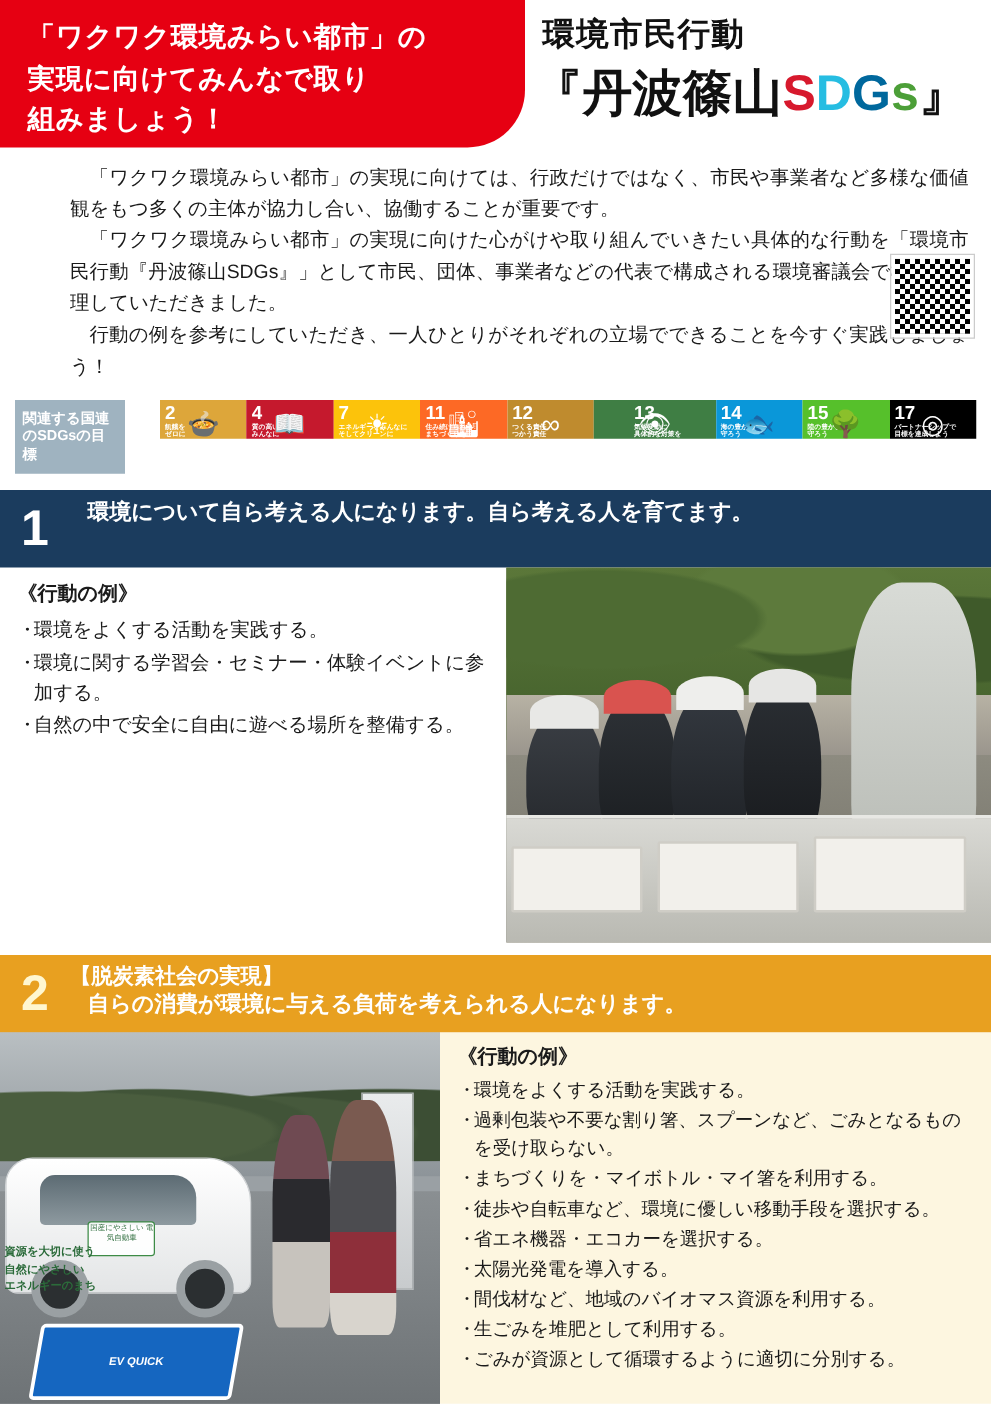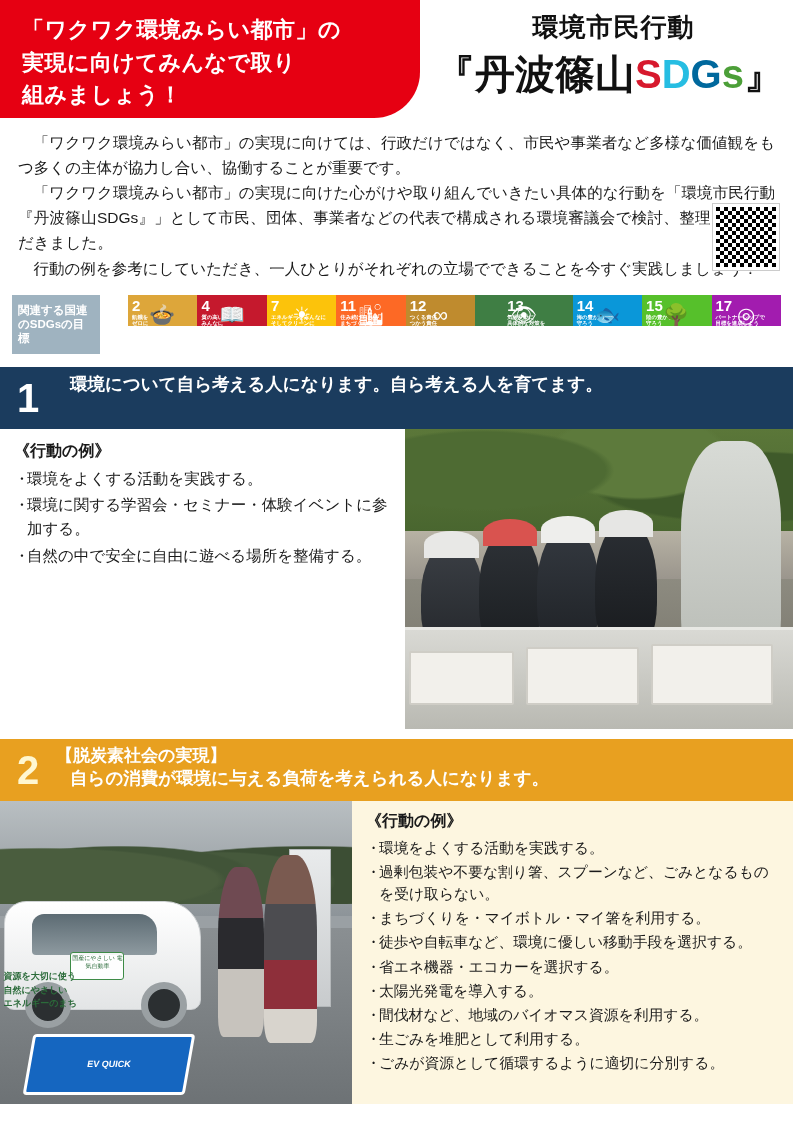--- a/index.html
+++ b/index.html
@@ -22,21 +22,20 @@
     color: #ffffff;
     padding: 14px 18px 0 22px;
   }
   .header-left div {
     font-size: 22px; line-height: 1.48; font-weight: bold;
     letter-spacing: 0.5px;
   }
   .header-right {
     position: absolute; left: 424px; top: 0; right: 0; height: 118px;
     padding-top: 10px;
-    text-align: center;
   }
   .header-kicker {
     font-size: 26px; font-weight: bold; letter-spacing: 1px;
     color: #111; padding-left: 10px;
   }
   .header-title {
     font-size: 40px; font-weight: bold; letter-spacing: 0px;
     margin-top: 2px; white-space: nowrap;
     padding-left: 2px;
   }
@@ -45,20 +44,21 @@
   .sdg-s2 { color: #26bde2; }
   .sdg-s3 { color: #00689d; }
   .sdg-s4 { color: #4c9f38; }
 
   
   .intro {
     position: relative;
     padding: 12px 18px 6px 18px;
     font-size: 15.5px; line-height: 1.62;
     text-align: justify;
+    margin-left: 38px;
   }
   .intro p { text-indent: 1em; }
   .qr {
     position: absolute; right: 14px; top: 86px;
     width: 66px; height: 66px;
     background:
       repeating-linear-gradient(90deg,#000 0 4px,#fff 4px 8px),
       repeating-linear-gradient(0deg,#000 0 4px,#fff 4px 8px);
     background-blend-mode: difference;
     border: 3px solid #fff;
@@ -282,21 +282,21 @@
           <div class="sdg-txt" data-interactable="false" style="white-space: pre-line;">海の豊かさを
 守ろう</div>
           <div class="sdg-glyph" data-interactable="false">🐟</div>
         </div>
         <div class="sdg-box" data-interactable="true" style="background: rgb(86, 192, 43);">
           <div class="sdg-num" data-interactable="false">15</div>
           <div class="sdg-txt" data-interactable="false" style="white-space: pre-line;">陸の豊かさも
 守ろう</div>
           <div class="sdg-glyph" data-interactable="false">🌳</div>
         </div>
-        <div class="sdg-box" data-interactable="true" style="background: #a21caf;">
+        <div class="sdg-box" data-interactable="true" style="background: #000000;">
           <div class="sdg-num" data-interactable="false">17</div>
           <div class="sdg-txt" data-interactable="false" style="white-space: pre-line;">パートナーシップで
 目標を達成しよう</div>
           <div class="sdg-glyph" data-interactable="false">◎</div>
         </div>
       </div>
   </div>
 
   <div class="sec-banner navy" data-interactable="false">
     <div class="sec-num" data-interactable="false">1</div>

